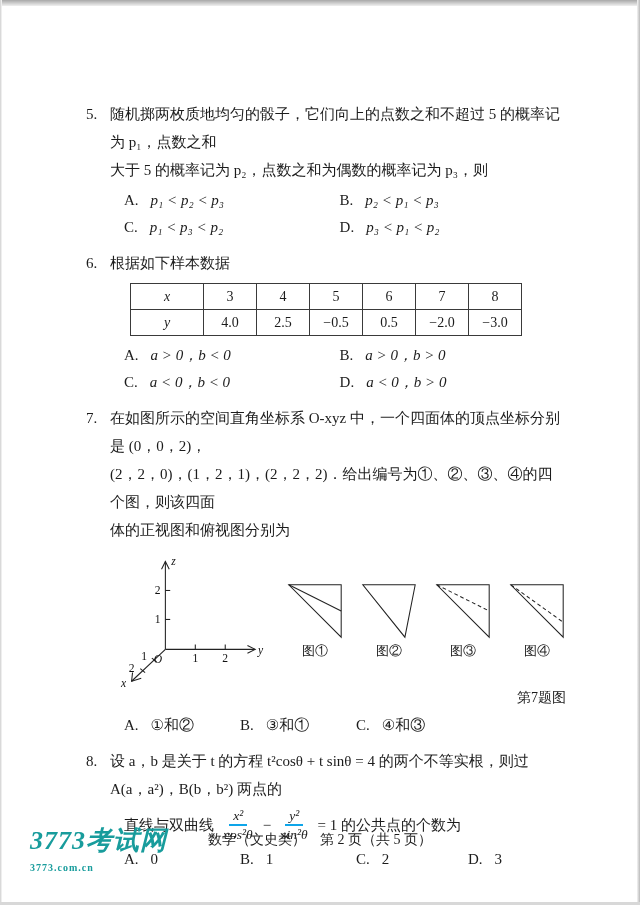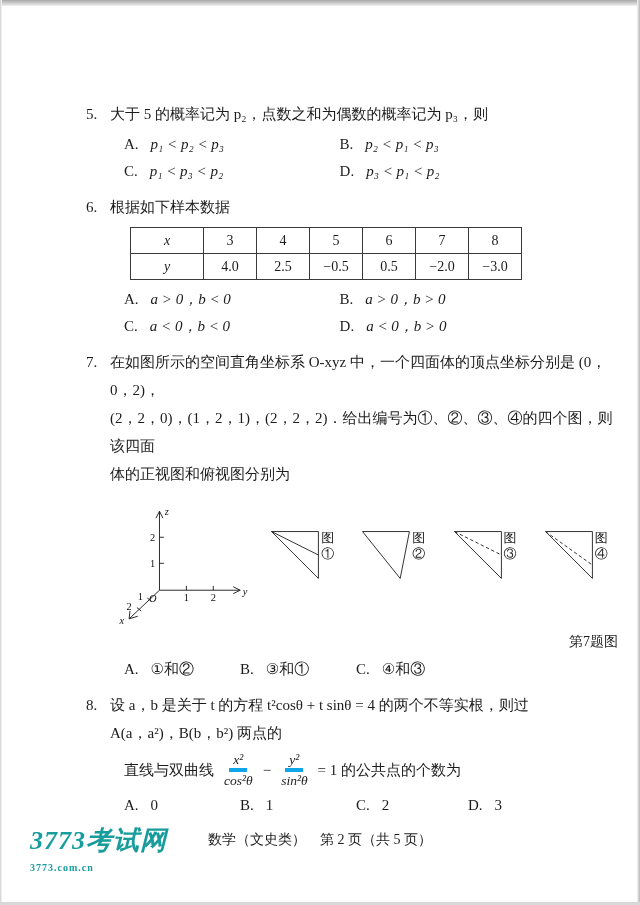--- a/index.html
+++ b/index.html
@@ -22,27 +22,27 @@
   .math{font-style:italic;}
   .opts2{display:grid;grid-template-columns:49% 51%;padding-left:14px;line-height:27px;margin-top:3px;}
   .opts4{display:grid;grid-template-columns:116px 116px 112px 1fr;padding-left:14px;line-height:27px;margin-top:3px;}
   .opt .lab{margin-right:12px;}
 
   table.sample{border-collapse:collapse;margin:6px 0 6px 20px;text-align:center;font-size:14px;line-height:20px;}
   table.sample td{border:1px solid #3a3a3a;width:52px;padding:2px 0;height:21px;}
   table.sample td.first{width:72px;}
 
   .figrow{display:flex;align-items:flex-start;gap:16px;margin-top:4px;}
-  .figcol{display:flex;flex-direction:row;margin-top:34px;}
+  .figcol{display:flex;flex-direction:column;align-items:center;margin-top:34px;font-family:Liberation Mono, monospace;}
   .figcol .cap{font-size:13px;margin-top:4px;line-height:16px;}
   .figcaption{text-align:right;font-size:14px;margin:0 0 4px 0;line-height:20px;}
 
   .fracline{display:flex;align-items:center;gap:8px;padding-left:14px;margin:4px 0 2px 0;line-height:22px;}
   .frac{display:inline-flex;flex-direction:column;align-items:center;font-style:italic;font-size:13.5px;line-height:17px;}
-  .frac .num{border-bottom:4px solid #0ea5e9;padding:0 4px;}
+  .frac .num{border-bottom:2px solid #0ea5e9;padding:0 4px;}
   .frac .den{padding:0 2px;}
 
   .footer{position:absolute;top:831px;left:0;width:100%;text-align:center;font-size:14px;}
   .watermark{position:absolute;left:30px;top:826px;}
   .wm1{font-size:26px;font-weight:bold;font-style:italic;letter-spacing:1px;line-height:30px;}
   .wm2{font-size:10px;font-weight:bold;letter-spacing:1px;line-height:20px;margin-top:2px;}
 
   svg text{font-family:"Liberation Serif","DejaVu Serif",serif;}
 </style>
 </head>
@@ -52,20 +52,21 @@
   <div class="scan-top"></div>
   <div class="scan-left"></div>
   <div class="scan-right"></div>
   <div class="scan-bottom"></div>
 
   <div class="content">
 
     <div class="q">
       <div class="qnum">5.</div>
       <div class="qbody">
+        <div>随机掷两枚质地均匀的骰子，它们向上的点数之和不超过 5 的概率记为 p₁，点数之和</div>
         <div>大于 5 的概率记为 p₂，点数之和为偶数的概率记为 p₃，则</div>
         <div class="opts2">
           <div class="opt"><span class="lab">A.</span><span class="math">p₁ &lt; p₂ &lt; p₃</span></div>
           <div class="opt"><span class="lab">B.</span><span class="math">p₂ &lt; p₁ &lt; p₃</span></div>
           <div class="opt"><span class="lab">C.</span><span class="math">p₁ &lt; p₃ &lt; p₂</span></div>
           <div class="opt"><span class="lab">D.</span><span class="math">p₃ &lt; p₁ &lt; p₂</span></div>
         </div>
       </div>
     </div>
 

